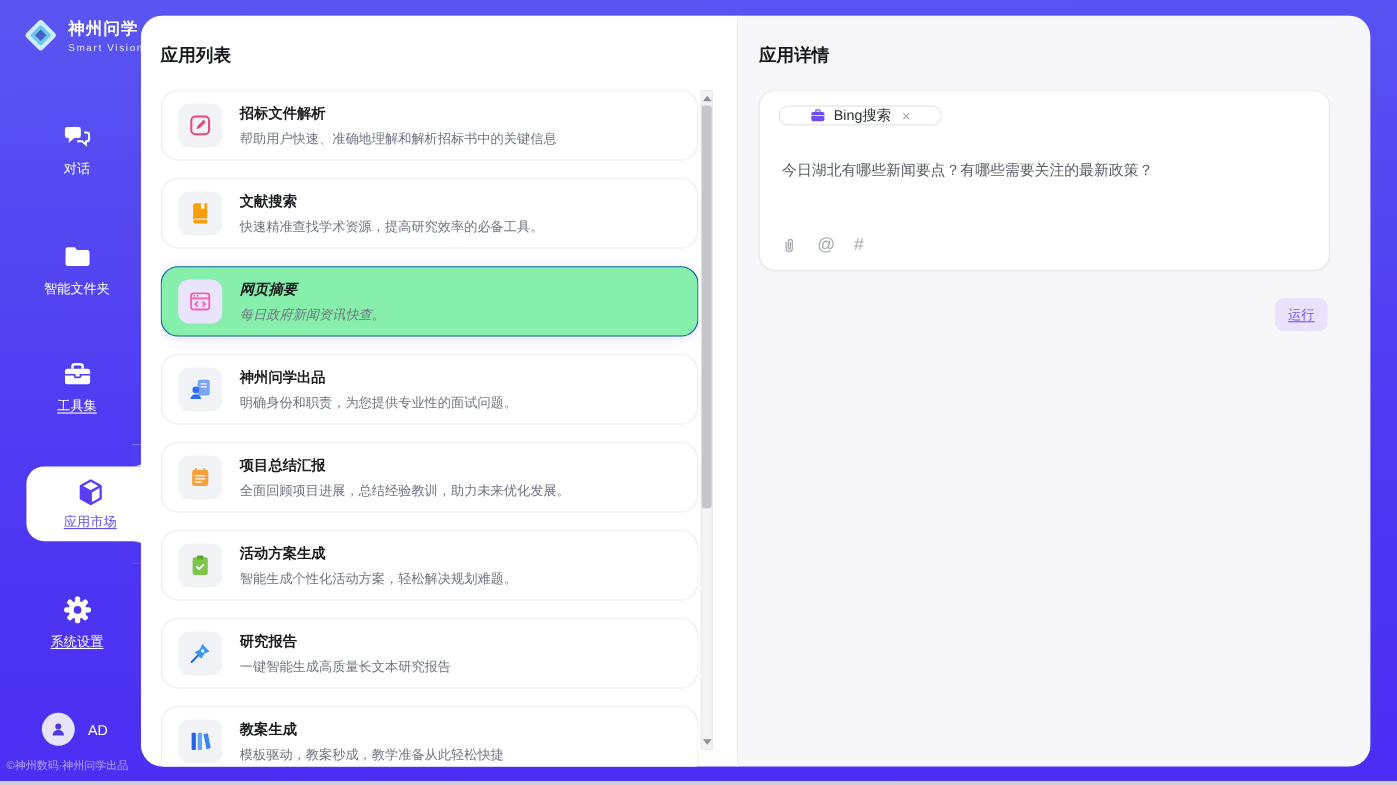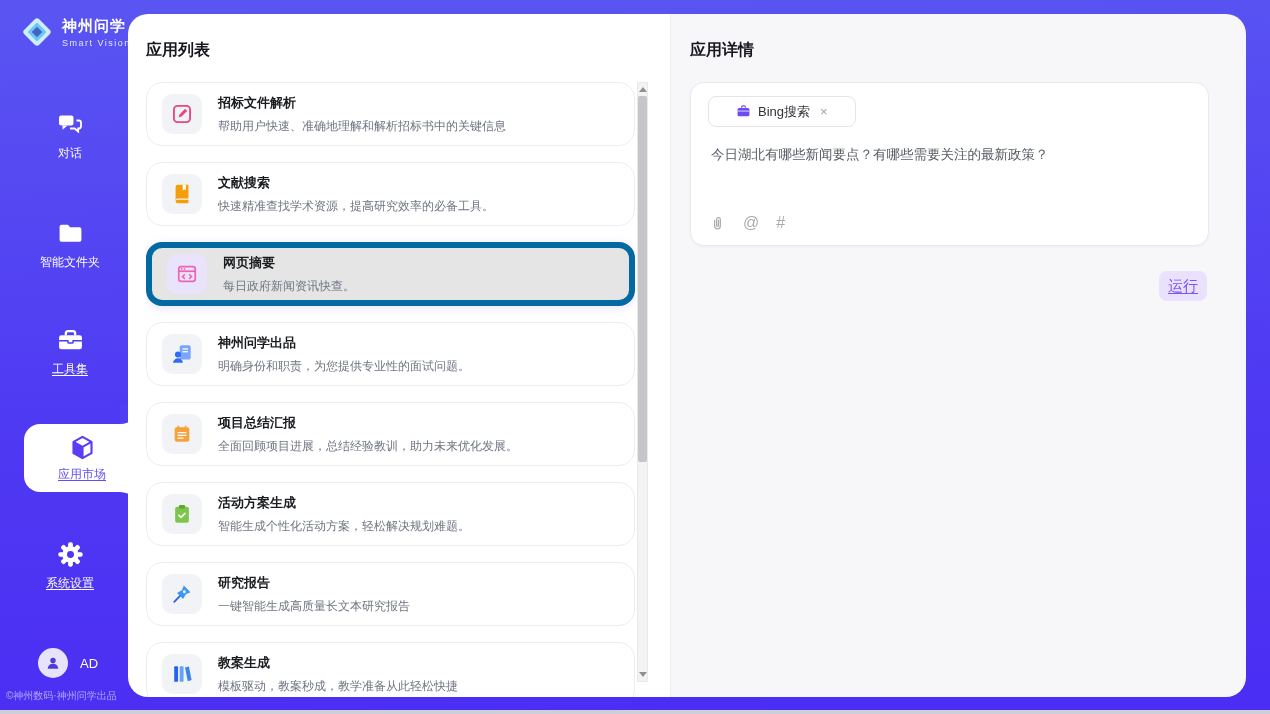--- a/index.html
+++ b/index.html
@@ -34,21 +34,21 @@
              border-radius:20px; overflow:hidden; display:flex; }
   .panel-list { width:542px; background:#fff; position:relative; flex:none; }
   .panel-detail { flex:1; background:#f7f7fa; border-left:1px solid #ececf1; position:relative; }
   .panel-title { position:absolute; top:26px; left:18px; font-size:16px; font-weight:bold; color:#16181d; }
   .panel-detail .panel-title { left:19px; }
 
   
   .list-viewport { position:absolute; top:68px; left:18px; width:489px; bottom:0; overflow:hidden; }
   .card { display:flex; align-items:center; gap:16px; height:64px; margin-bottom:16px; padding-left:15px;
           background:#fff; border:1px solid #ededf1; border-radius:16px; cursor:pointer; }
-  .card.selected { background:#e5e5e5; border:6px solid #0369a1; box-shadow:0 2px 10px rgba(124,92,246,.18); }
+  .card.selected { background:#86efac; border:1px solid #0369a1; box-shadow:0 2px 10px rgba(124,92,246,.18);font-style:italic; }
   .tile { width:40px; height:40px; border-radius:10px; background:#f2f3f6; display:flex; align-items:center; justify-content:center; flex:none; }
   .card.selected .tile { background:#e9e4fb; }
   .card-title { font-size:13px; font-weight:bold; color:#1a1c20; }
   .card-desc { font-size:12px; color:#6f7582; margin-top:6px; }
   .tile svg { display:none; }
   .ic-edit      svg[data-glyph="edit"],
   .ic-book      svg[data-glyph="book"],
   .ic-web       svg[data-glyph="web"],
   .ic-interview svg[data-glyph="interview"],
   .ic-note      svg[data-glyph="note"],
@@ -60,29 +60,29 @@
   .scrollbar { position:absolute; top:68px; right:22px; width:11px; height:600px; background:#f3f3f4;
                border:1px solid #e9e9ec; display:flex; flex-direction:column; align-items:center; }
   .sb-arrow { width:0; height:0; border-left:4px solid transparent; border-right:4px solid transparent; margin:4px 0; }
   .sb-arrow.up { border-bottom:5px solid #8e9196; }
   .sb-arrow.down { border-top:5px solid #8e9196; margin-top:auto; }
   .sb-thumb { width:9px; height:366px; background:#c5c5ca; border-radius:2px; }
 
   
   .detail-card { position:absolute; top:68px; left:19px; right:37px; height:164px; background:#fff;
                  border:1px solid #e9e9ee; border-radius:14px; box-shadow:0 1px 3px rgba(0,0,0,.04); }
-  .chip { position:absolute; top:13px; left:17px; height:31px; display:inline-flex; align-items:center; gap:7px;
+  .chip { position:absolute; top:13px; left:17px; height:18px; display:inline-flex; align-items:center; gap:7px;
           padding:0 27px; background:#fff; border:1px solid #e4e5ea; border-radius:8px; cursor:pointer;text-align:right; }
   .chip-label { font-size:13px; color:#2f3237; }
   .chip-x { font-size:13px; color:#9aa0a8; margin-left:3px; cursor:pointer; }
   .prompt { position:absolute; top:62px; left:20px; right:20px; font-size:13.5px; color:#565b64; line-height:1.5; cursor:text; }
   .prompt-tools { position:absolute; left:18px; bottom:13px; display:flex; align-items:center; gap:17px; }
   .glyph { font-size:16px; color:#a6aab2; cursor:pointer; }
   .run-btn { position:absolute; top:257px; right:39px; width:48px; height:30px; background:#eae1fc; color:#7a55f7;
-             border:none; border-radius:8px; font-size:15px; font-family:inherit; cursor:pointer;
+             border:none; border-radius:8px; font-size:12px; font-family:inherit; cursor:pointer;
              text-decoration:underline; text-underline-offset:2px; }
 </style>
 </head>
 <body>
 
 <div class="frame">
 
   <aside class="sidebar">
     <div class="logo">
       <svg width="38" height="38" viewBox="0 0 36 36">

